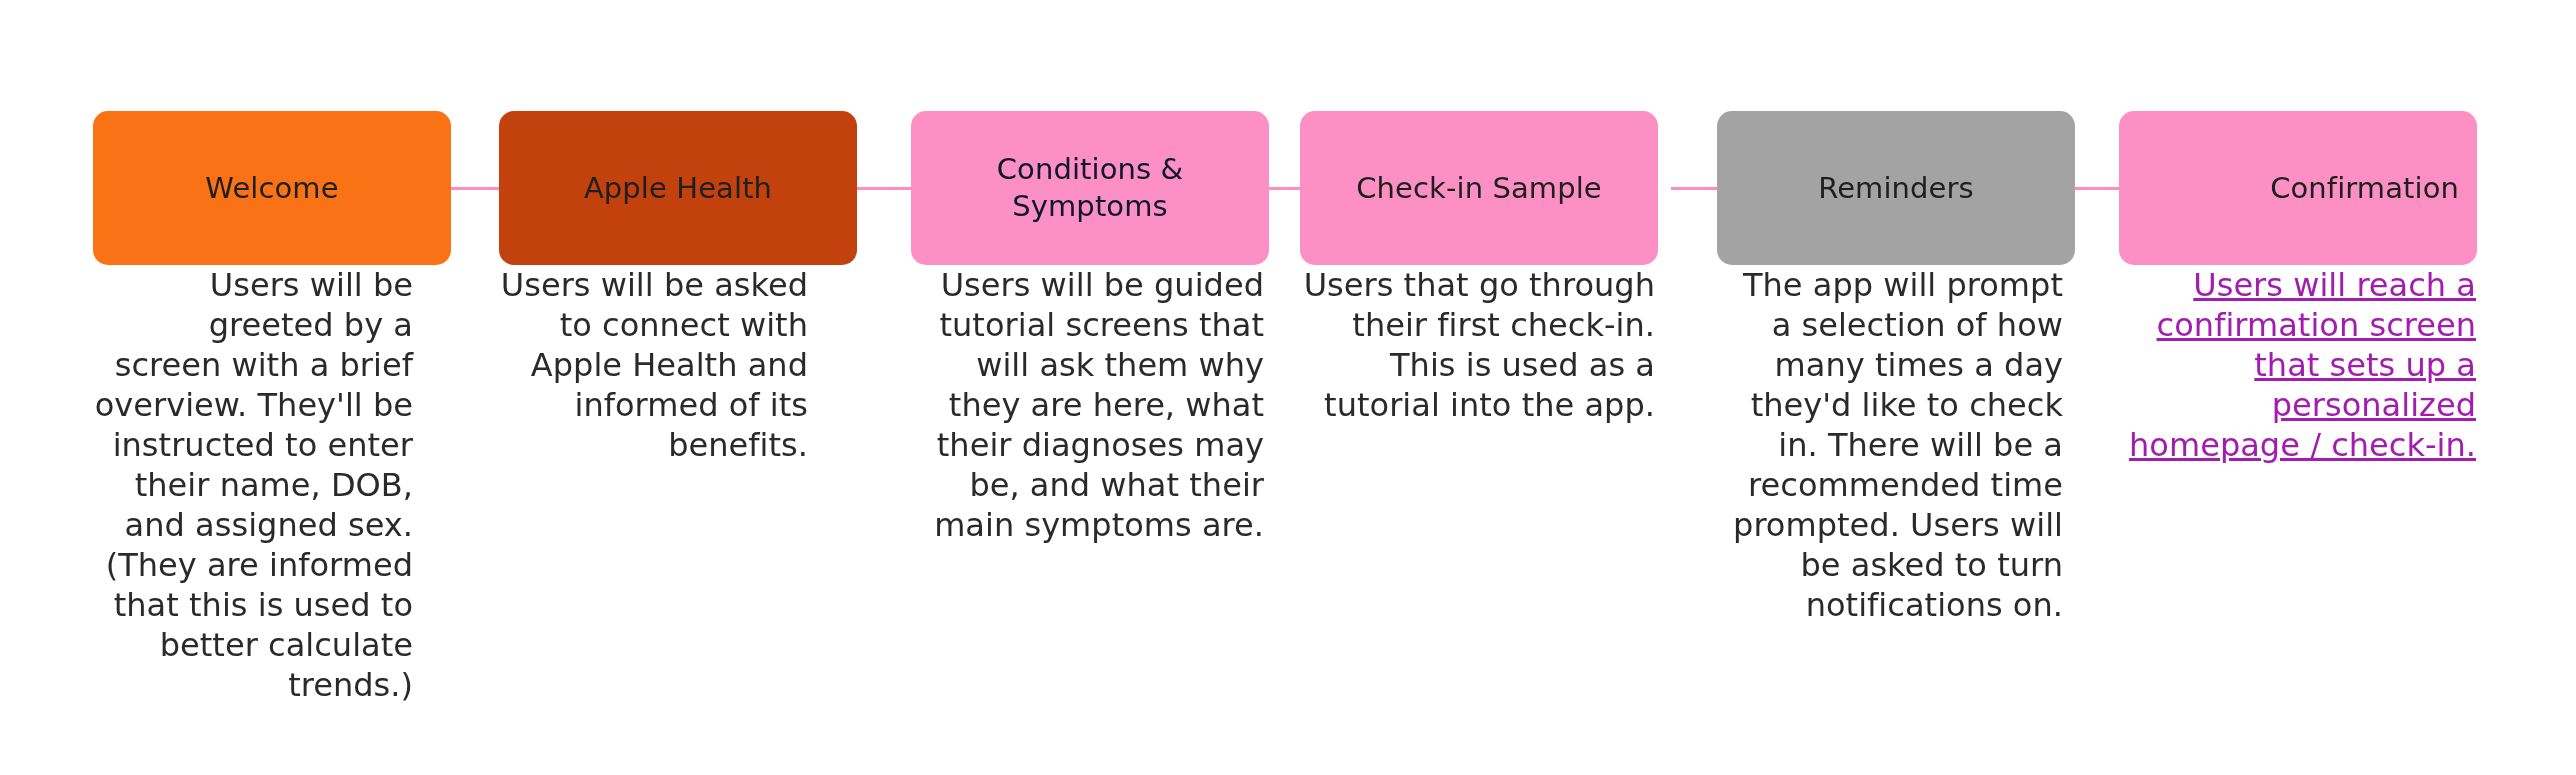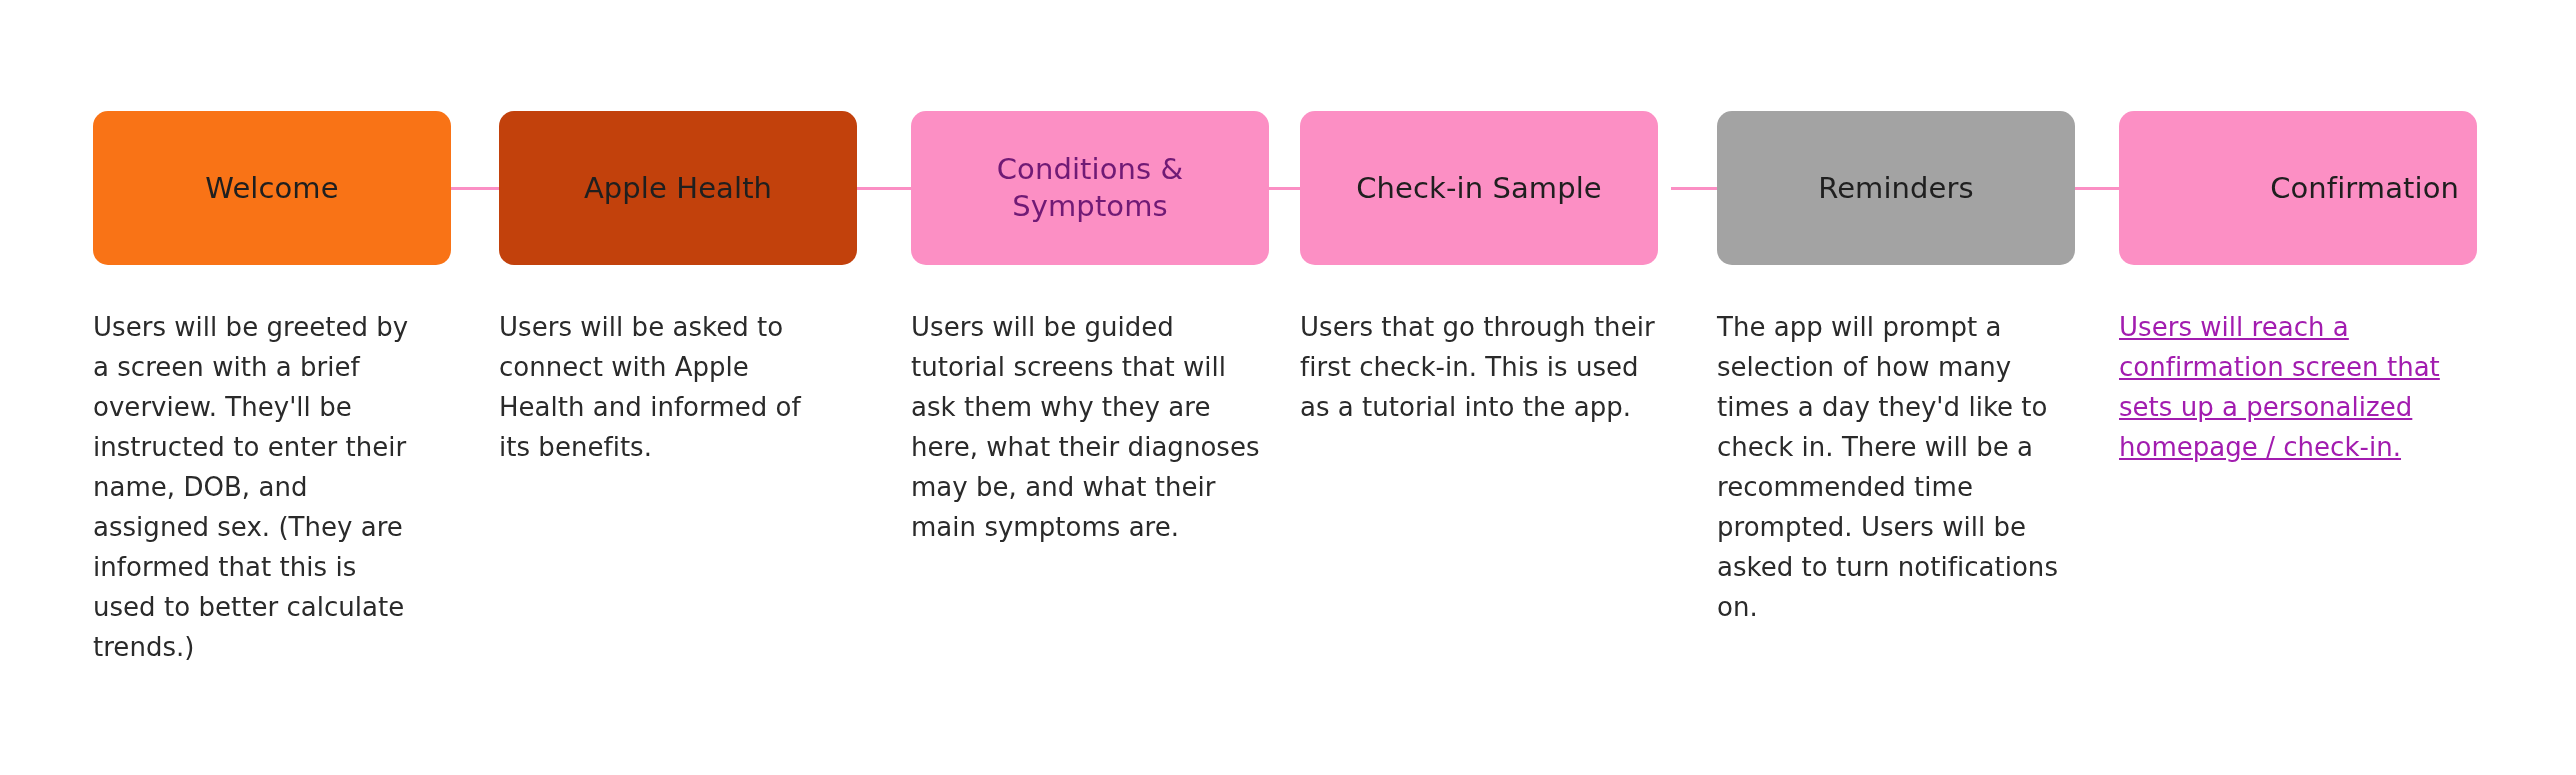--- a/index.html
+++ b/index.html
@@ -56,26 +56,25 @@
     font-size: 29px;
     line-height: 37px;
     color: #1F1F1F;
     text-align: center;
     font-weight: 400;
     letter-spacing: 0.1px;
     white-space: pre-line;
   }
 
   .step-desc {
-    margin-top: 42px;
-    font-size: 26px;
+    font-size: 32px;
     line-height: 40px;
     color: #2A2A2A;
     font-weight: 400;
-    text-align: left;
+    text-align: right;
     letter-spacing: 0.03px;
   }
 
   
   .step[data-col="0"] .step-desc { width: 320px; }
   .step[data-col="1"] .step-desc { width: 309px; }
   .step[data-col="2"] .step-desc { width: 353px; }
   .step[data-col="3"] .step-desc { width: 355px; }
   .step[data-col="4"] .step-desc { width: 346px; }
   .step[data-col="5"] .step-desc { width: 357px; }
@@ -100,21 +99,21 @@
 
   <div class="step" data-col="1" style="left:499px;">
     <div class="step-box" style="background: #c2410c;">
       <div class="step-title" style="color: rgb(31, 31, 31);">Apple Health</div>
     </div>
     <div class="step-desc" style="color: rgb(42, 42, 42);">Users will be asked to connect with Apple Health and informed of its benefits.</div>
   </div>
 
   <div class="step" data-col="2" style="left:911px;">
     <div class="step-box" style="background: rgb(252, 143, 196);">
-      <div class="step-title" style="color: #701a75;">Conditions &amp;
+      <div class="step-title" style="color: #0f172a;">Conditions &amp;
 Symptoms</div>
     </div>
     <div class="step-desc" style="color: rgb(42, 42, 42);">Users will be guided tutorial screens that will ask them why they are here, what their diagnoses may be, and what their main symptoms are.</div>
   </div>
 
   <div class="step" data-col="3" style="left:1300px;">
     <div class="step-box" style="background: rgb(252, 143, 196);">
       <div class="step-title" style="color: rgb(31, 31, 31);">Check-in Sample</div>
     </div>
     <div class="step-desc" style="color: rgb(42, 42, 42);">Users that go through their first check-in. This is used as a tutorial into the app.</div>

